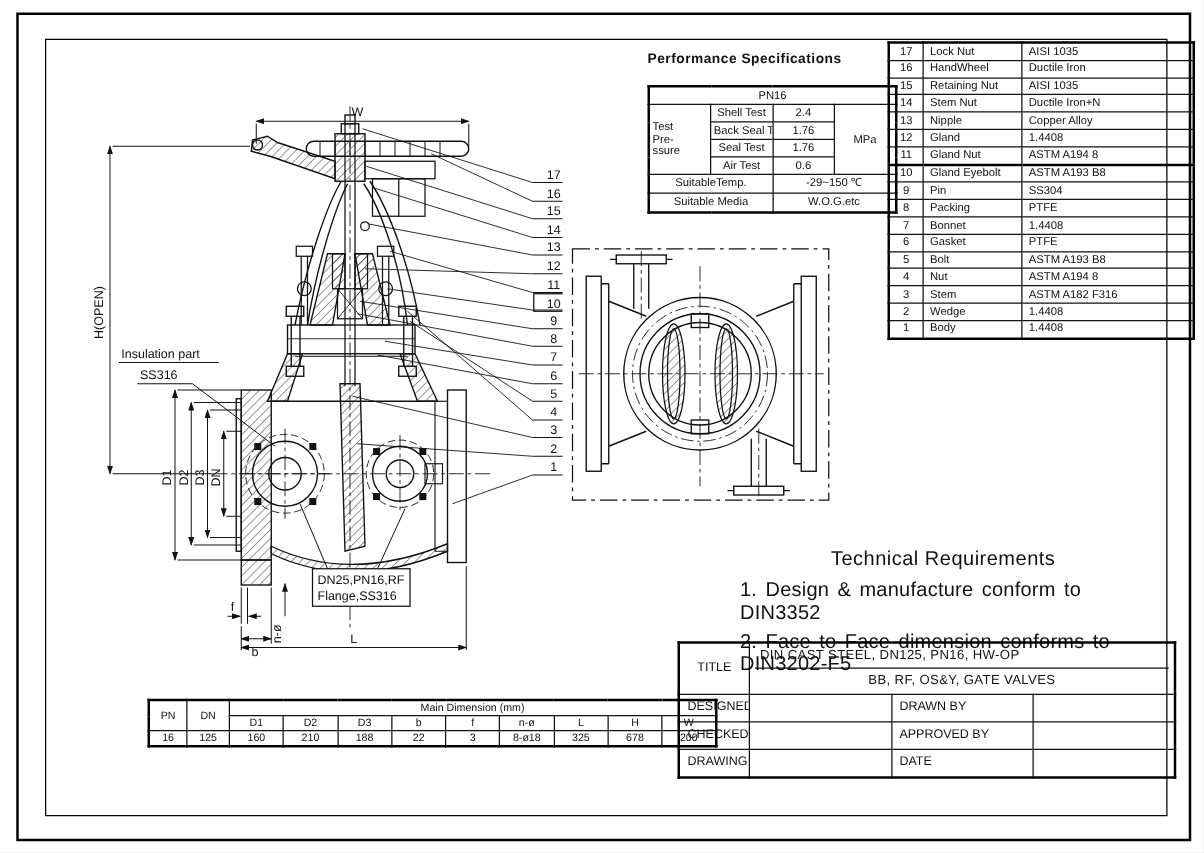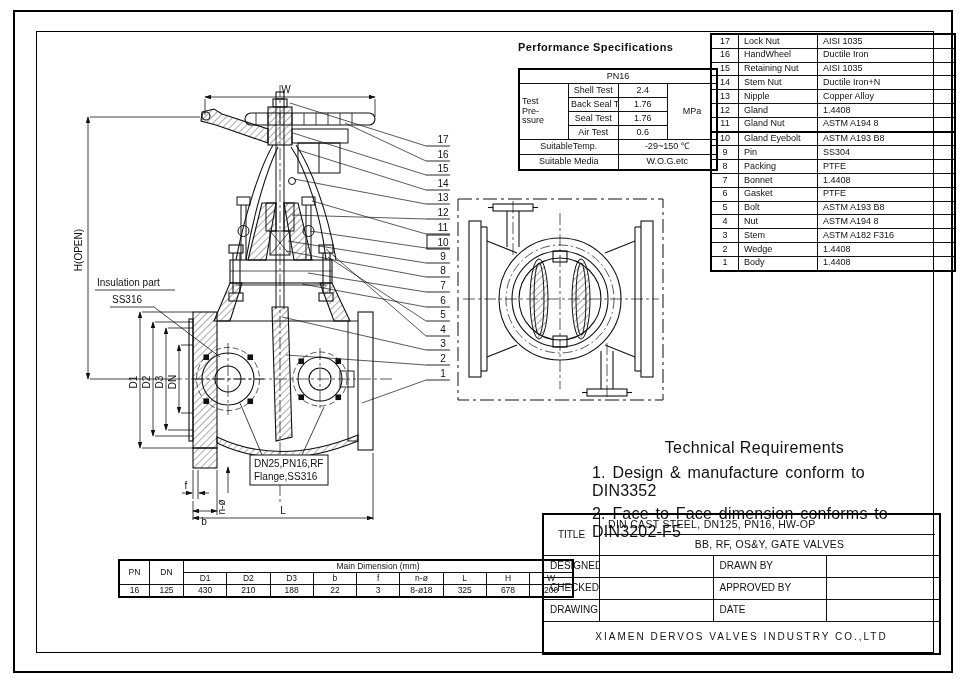--- a/index.html
+++ b/index.html
@@ -504,21 +504,21 @@
       <td style="width:27px;">b</td>
       <td style="width:27px;">f</td>
       <td style="width:46px;">n-ø</td>
       <td style="width:40px;">L</td>
       <td style="width:37px;">H</td>
       <td style="width:37px;">W</td>
     </tr>
     <tr>
       <td>16</td>
       <td>125</td>
-      <td>430</td>
+      <td>160</td>
       <td>210</td>
       <td>188</td>
       <td>22</td>
       <td>3</td>
       <td>8-ø18</td>
       <td>325</td>
       <td>678</td>
       <td>200</td>
     </tr>
   </tbody>
@@ -544,18 +544,15 @@
       <td></td>
       <td>APPROVED BY</td>
       <td></td>
     </tr>
     <tr class="tb-row">
       <td>DRAWING No.</td>
       <td></td>
       <td>DATE</td>
       <td></td>
     </tr>
-    <tr>
-      <td colspan="4" class="tb-company">XIAMEN DERVOS VALVES INDUSTRY CO.,LTD</td>
-    </tr>
   </tbody>
     </table>
 </div>
 
 </body></html>

